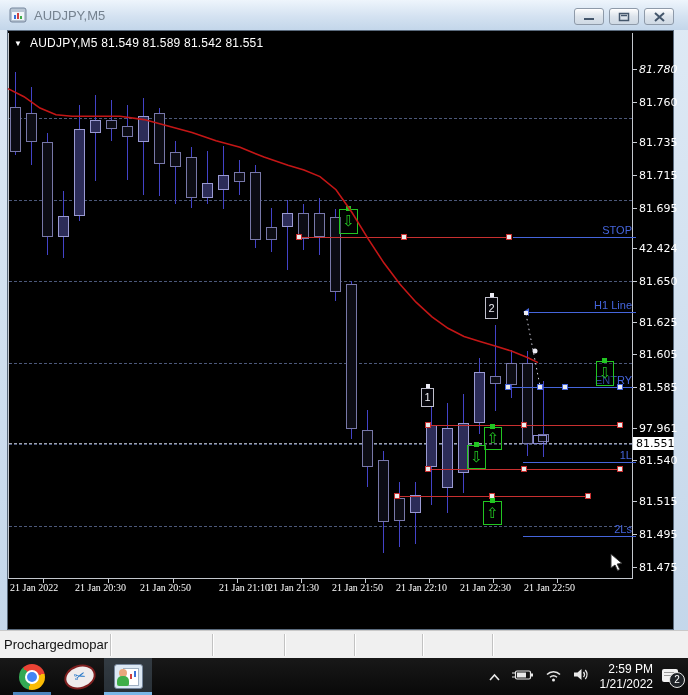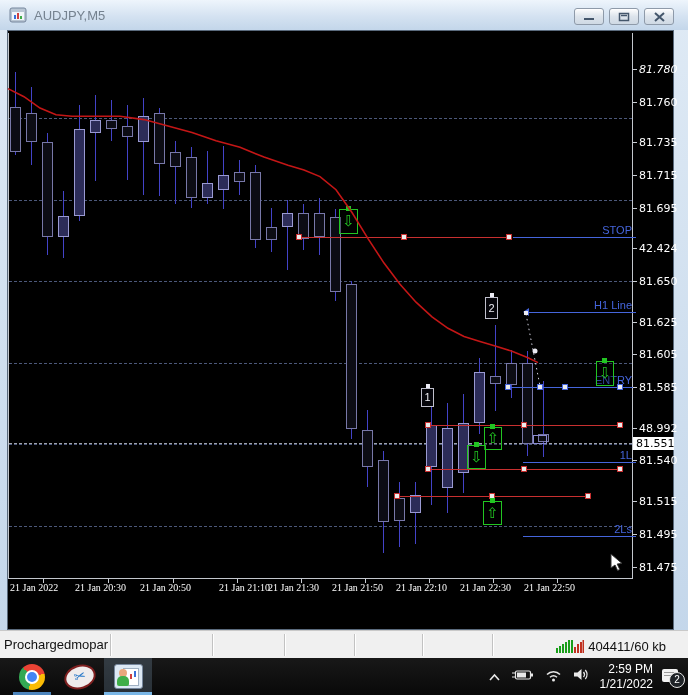--- a/index.html
+++ b/index.html
@@ -98,20 +98,25 @@
             <svg width="11" height="10">
               <path d="M1,1 L10,9 M10,1 L1,9" stroke="#44566b" stroke-width="2"></path>
             </svg>
           </button>
       </span>
     </div>
 
     <div class="client"></div>
   </div>
 
+  <div class="chart-header">
+    <span class="tri">▼</span>
+    <span>AUDJPY,M5</span>
+    <span>81.549 81.589 81.542 81.551</span>
+  </div>
 
   <div id="plot">
       <div class="frame" style="left: 8px; top: 33px; width: 1px; height: 545px;"></div>
       <div class="frame" style="left: 632px; top: 33px; width: 1px; height: 545px;"></div>
       <div class="frame" style="left: 8px; top: 578px; width: 625px; height: 1px;"></div>
       <div class="gridline" style="left: 9px; top: 117.9px; width: 623px;"></div>
       <div class="gridline" style="left: 9px; top: 199.5px; width: 623px;"></div>
       <div class="gridline" style="left: 9px; top: 281px; width: 623px;"></div>
       <div class="gridline" style="left: 9px; top: 362.6px; width: 623px;"></div>
       <div class="gridline" style="left: 9px; top: 444.1px; width: 623px;"></div>
@@ -245,21 +250,21 @@
       <div class="axis-label" style="left: 639px; top: 242.4px;">42.424</div>
       <div class="tickmark" style="left: 633px; top: 281px; width: 4px; height: 1px;"></div>
       <div class="axis-label" style="left: 639px; top: 275px;">81.650</div>
       <div class="tickmark" style="left: 633px; top: 321.8px; width: 4px; height: 1px;"></div>
       <div class="axis-label" style="left: 639px; top: 315.8px;">81.625</div>
       <div class="tickmark" style="left: 633px; top: 354.4px; width: 4px; height: 1px;"></div>
       <div class="axis-label" style="left: 639px; top: 348.4px;">81.605</div>
       <div class="tickmark" style="left: 633px; top: 387px; width: 4px; height: 1px;"></div>
       <div class="axis-label" style="left: 639px; top: 381px;">81.585</div>
       <div class="tickmark" style="left: 633px; top: 427.8px; width: 4px; height: 1px;"></div>
-      <div class="axis-label" style="left: 639px; top: 421.8px;">48.992</div>
+      <div class="axis-label" style="left: 639px; top: 421.8px;">97.961</div>
       <div class="tickmark" style="left: 633px; top: 460.4px; width: 4px; height: 1px;"></div>
       <div class="axis-label" style="left: 639px; top: 454.4px;">81.540</div>
       <div class="tickmark" style="left: 633px; top: 501.2px; width: 4px; height: 1px;"></div>
       <div class="axis-label" style="left: 639px; top: 495.2px; text-align: center;">81.515</div>
       <div class="tickmark" style="left: 633px; top: 533.8px; width: 4px; height: 1px;"></div>
       <div class="axis-label" style="left: 639px; top: 527.8px;">81.495</div>
       <div class="tickmark" style="left: 633px; top: 566.5px; width: 4px; height: 1px;"></div>
       <div class="axis-label" style="left: 639px; top: 560.5px;">81.475</div>
       <div class="price-tag" style="top: 436.5px;">81.551</div>
       <div class="tickmark" style="left: 43px; top: 579px; width: 1px; height: 4px;"></div>
@@ -295,37 +300,20 @@
   </div>
 
   <div class="statusbar">
     <span class="sb-account">Prochargedmopar</span>
     <span class="sb-div" style="left:110px"></span>
     <span class="sb-div" style="left:212px"></span>
     <span class="sb-div" style="left:284px"></span>
     <span class="sb-div" style="left:354px"></span>
     <span class="sb-div" style="left:422px"></span>
     <span class="sb-div" style="left:492px"></span>
-    <span class="sb-right">
-      <span>
-        <svg width="28" height="16">
-          <rect x="0" y="11" width="2" height="5" fill="#1a9e1a"></rect>
-            <rect x="3" y="9" width="2" height="7" fill="#1a9e1a"></rect>
-          <rect x="6" y="7" width="2" height="9" fill="#1a9e1a"></rect>
-            <rect x="9" y="5" width="2" height="11" fill="#1a9e1a"></rect>
-          <rect x="12" y="3" width="2" height="13" fill="#1a9e1a"></rect>
-            <rect x="15" y="3" width="2" height="13" fill="#1a9e1a"></rect>
-          <rect x="18" y="10" width="2" height="6" fill="#c03020"></rect>
-            <rect x="21" y="7" width="2" height="9" fill="#c03020"></rect>
-          <rect x="24" y="5" width="2" height="11" fill="#c03020"></rect>
-            <rect x="26.5" y="3" width="1.5" height="13" fill="#c03020"></rect>
-        </svg>
-      </span>
-      <span>404411/60 kb</span>
-    </span>
   </div>
 
   <div class="taskbar">
     <div class="tb-icons">
       <div class="tb-btn">
         <div class="chrome-icon"></div>
         <div class="underline"></div>
       </div>
       <div class="tb-btn">
         <span class="snip-icon">✂</span>

